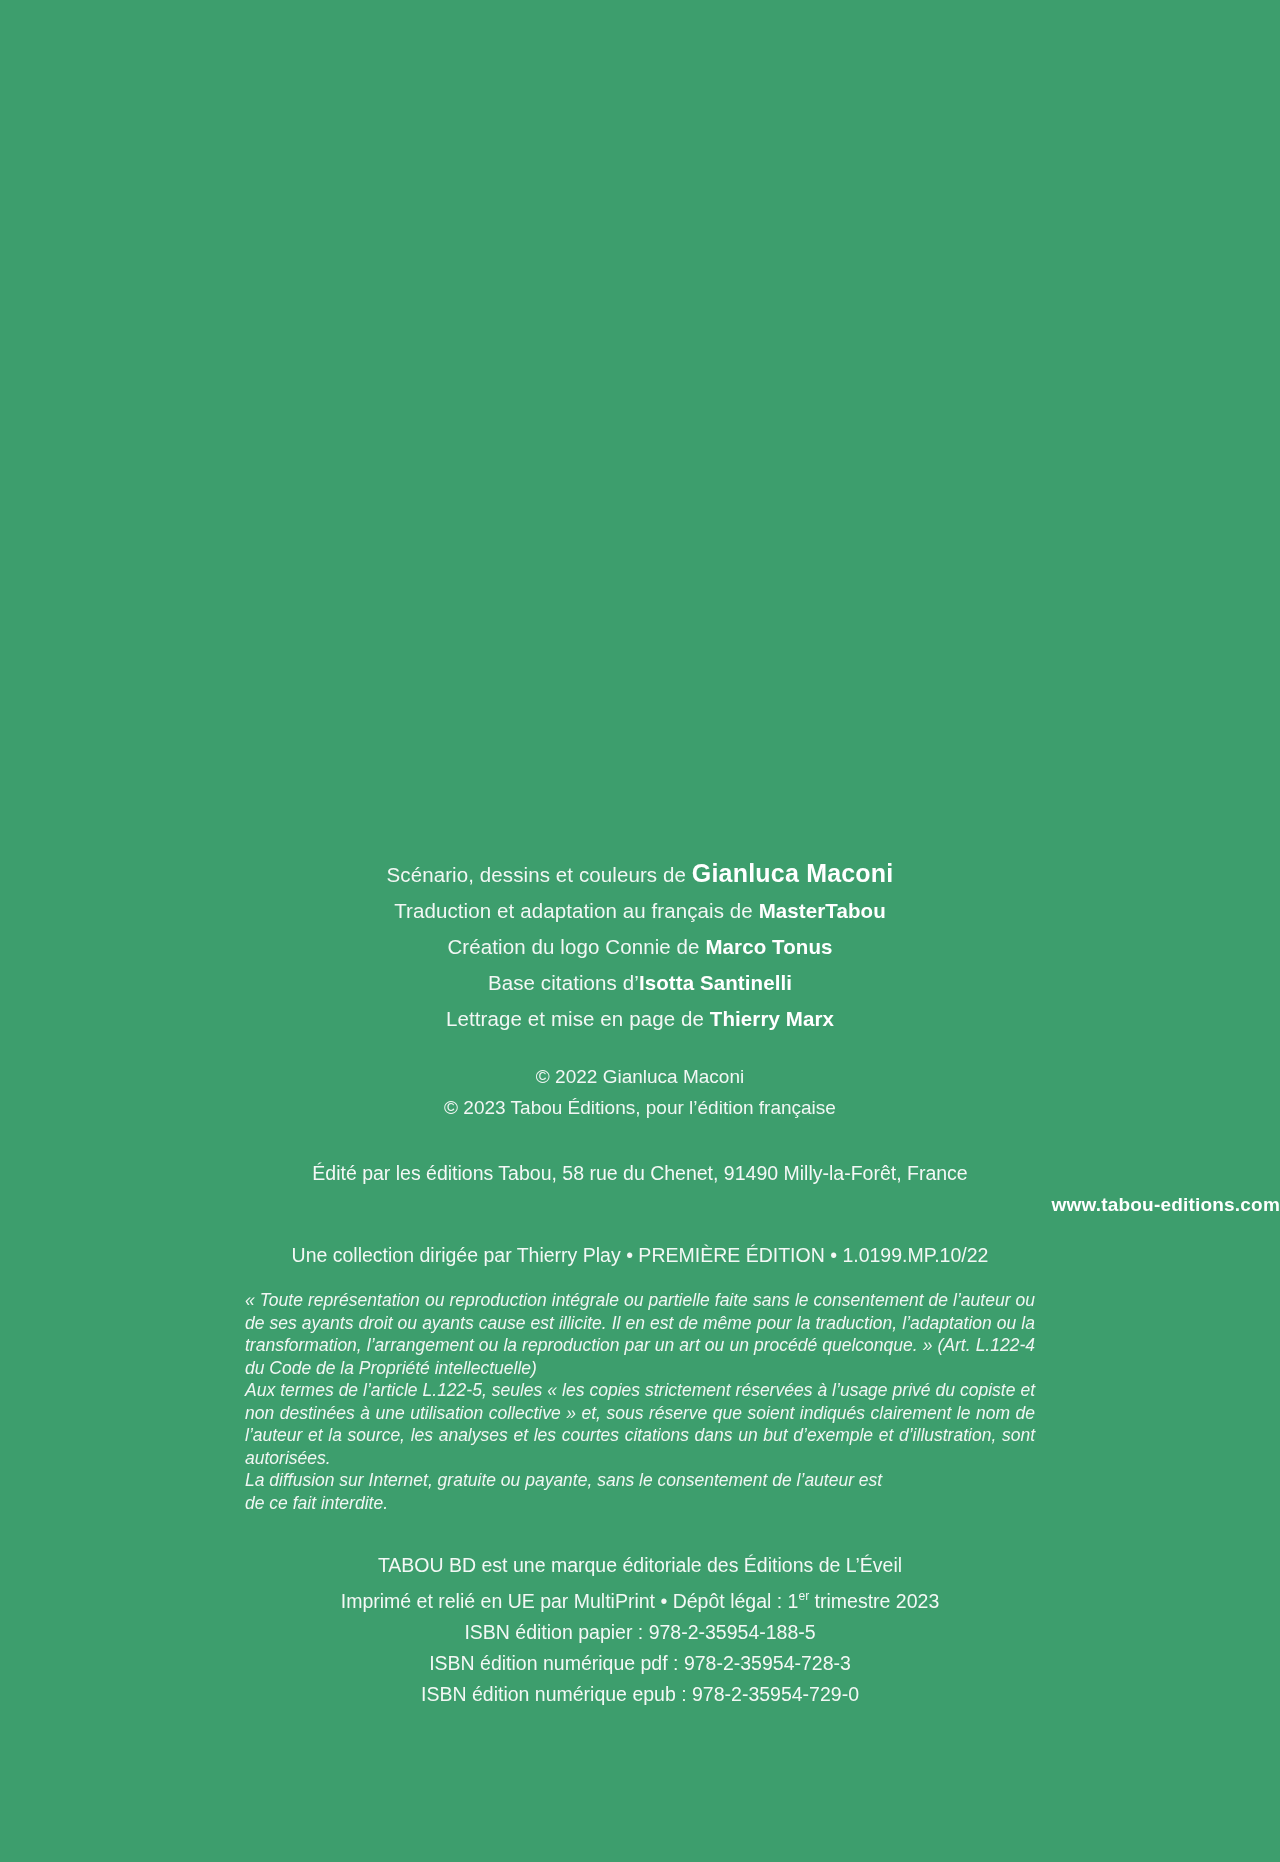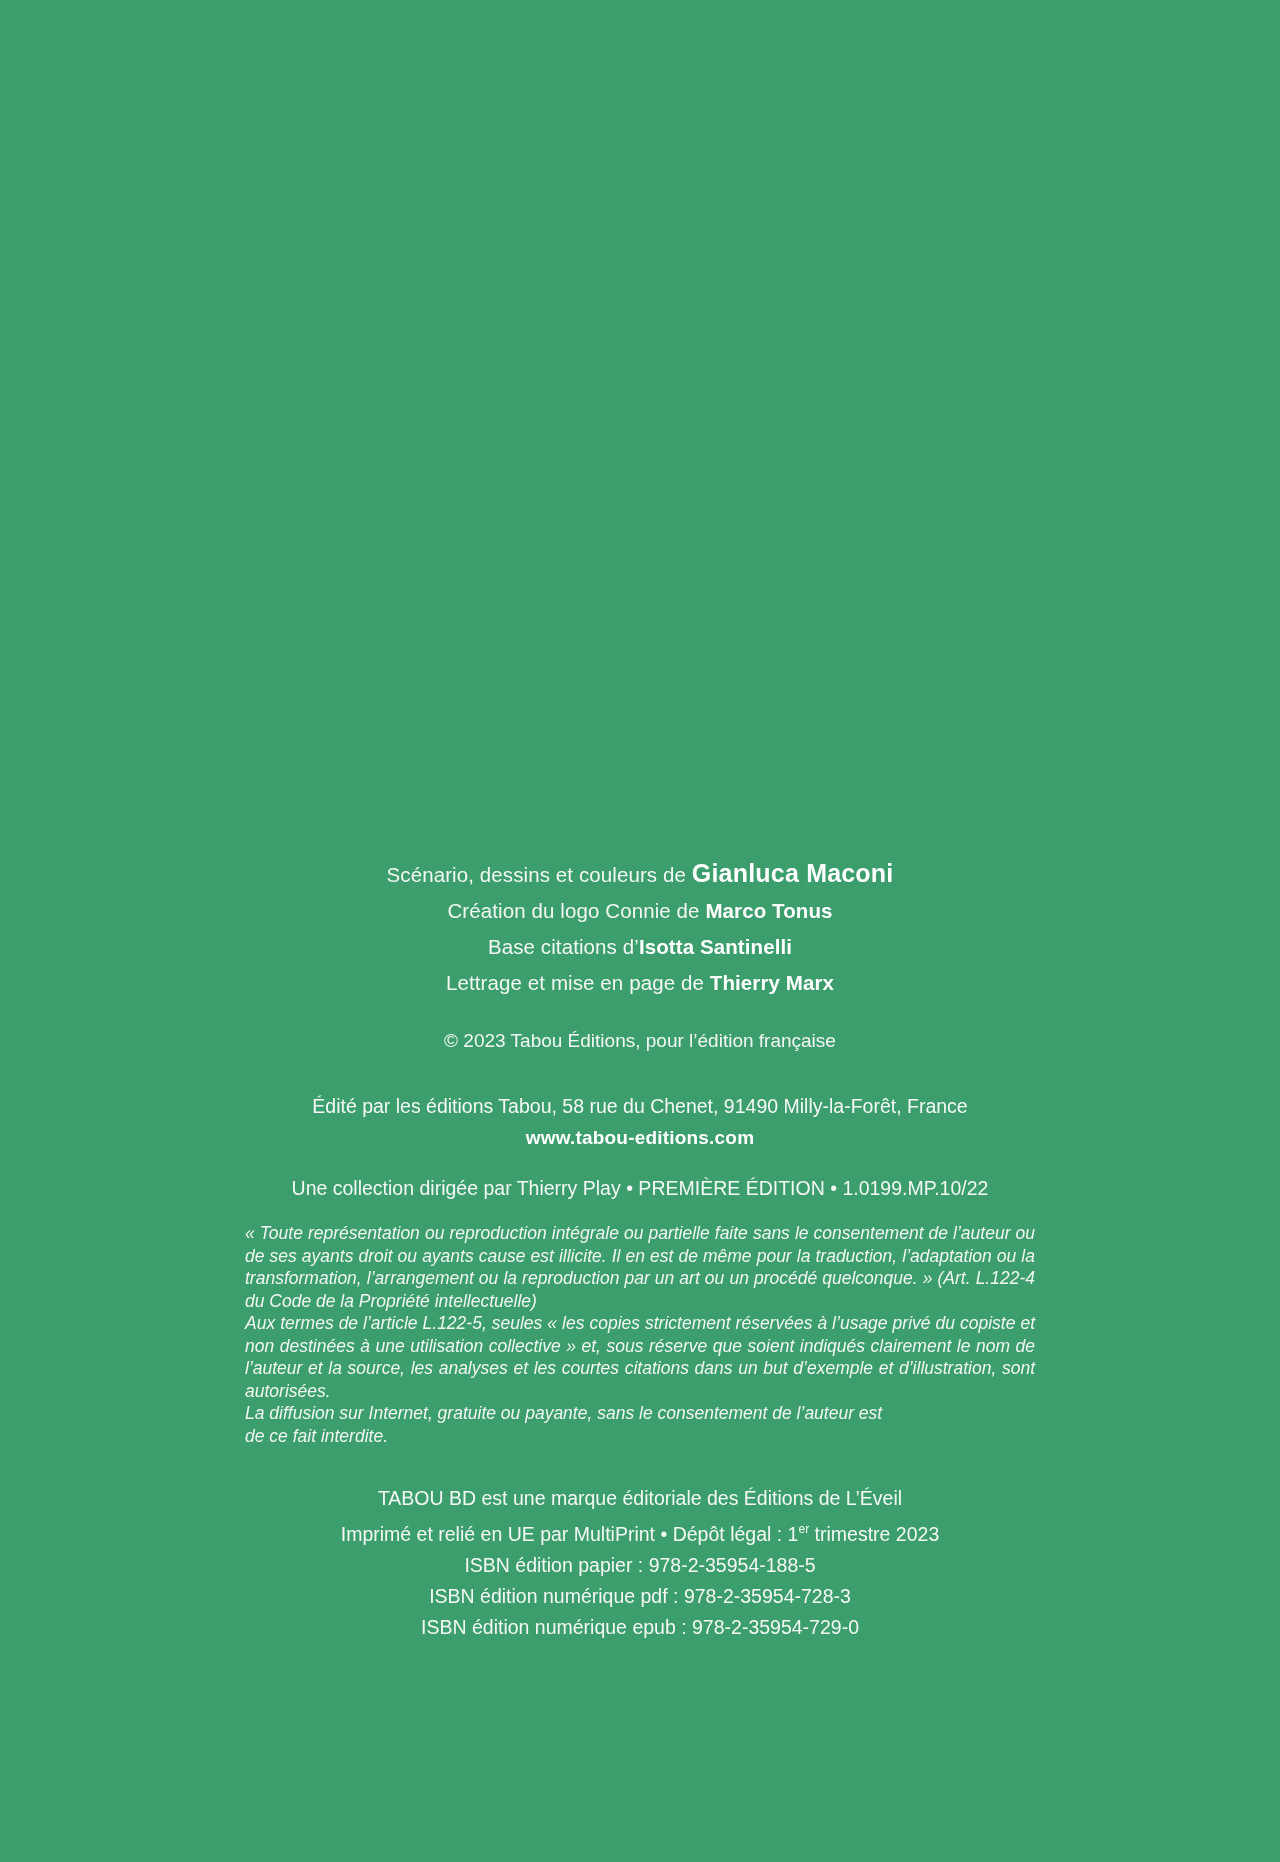--- a/index.html
+++ b/index.html
@@ -65,20 +65,21 @@
     line-height: 32px;
     color: #f4f8f6;
     margin-top: 16px;
   }
   .website-line {
     font-size: 19px;
     line-height: 32px;
     font-weight: bold;
     color: #ffffff;
     letter-spacing: 0.2px;
+    text-align: right;
   }
   .collection-line {
     font-size: 19.5px;
     line-height: 32px;
     color: #f3f8f5;
   }
   .legal {
     margin: 18px auto 0 auto;
     width: 790px;
     text-align: justify;
@@ -110,33 +111,37 @@
 <body>
 
 <div class="page" style="background: rgb(61, 158, 109);">
   <div class="content">
 
     <div class="credits">
       <div class="credit-line first">
         <span>Scénario, dessins et couleurs de </span><span class="name">Gianluca Maconi</span>
       </div>
       <div class="credit-line">
+        <span>Traduction et adaptation au français de </span><span class="name">MasterTabou</span>
+      </div>
+      <div class="credit-line">
         <span>Création du logo Connie de </span><span class="name">Marco Tonus</span>
       </div>
       <div class="credit-line">
         <span>Base citations d’</span><span class="name">Isotta Santinelli</span>
       </div>
       <div class="credit-line">
         <span>Lettrage et mise en page de </span><span class="name">Thierry Marx</span>
       </div>
     </div>
 
     <div class="block-gap-lg"></div>
 
     <div>
+      <div class="copyright-line">© 2022 Gianluca Maconi</div>
       <div class="copyright-line">© 2023 Tabou Éditions, pour l’édition française</div>
     </div>
 
     <div class="block-gap-md"></div>
 
     <div>
       <div class="publisher-line">Édité par les éditions Tabou, 58 rue du Chenet, 91490 Milly-la-Forêt, France</div>
       <div class="website-line">www.tabou-editions.com</div>
     </div>
 

